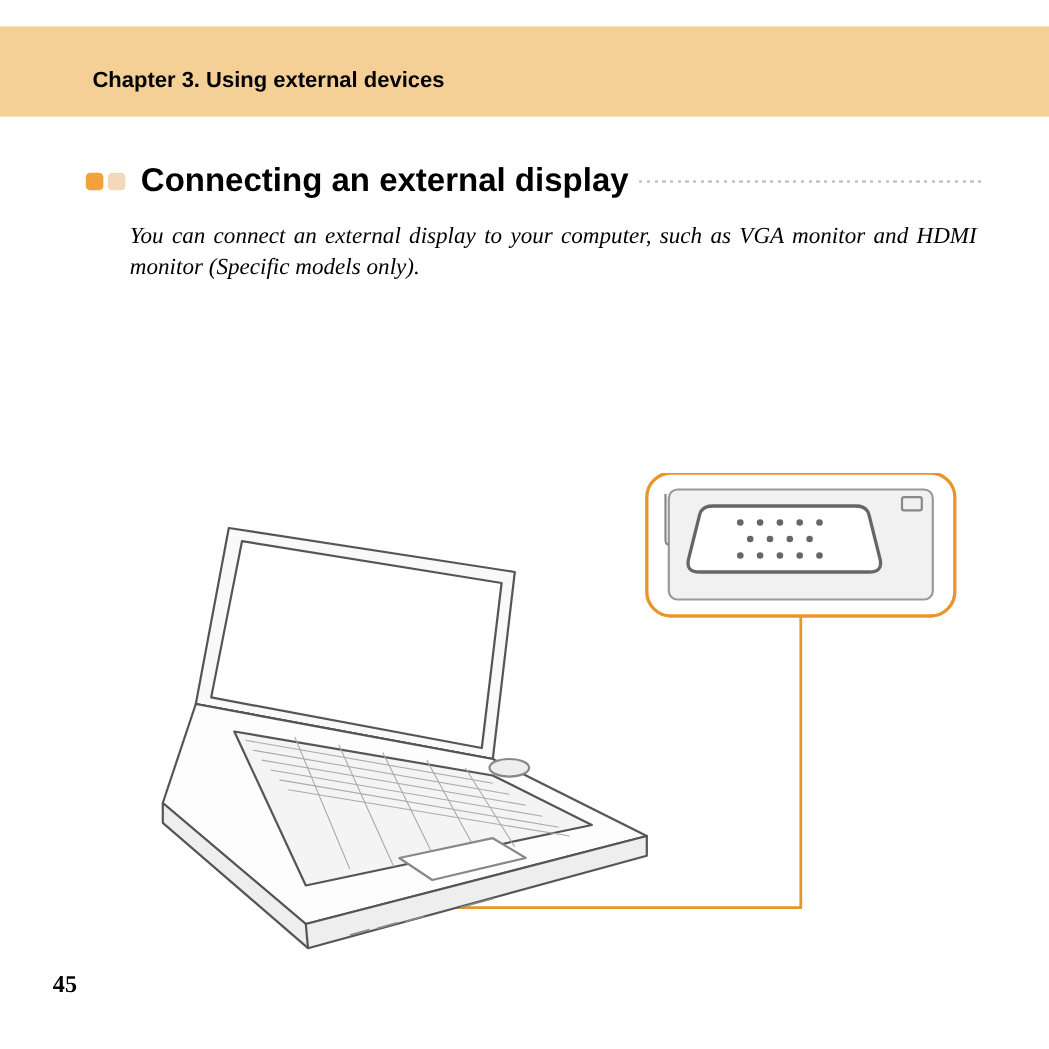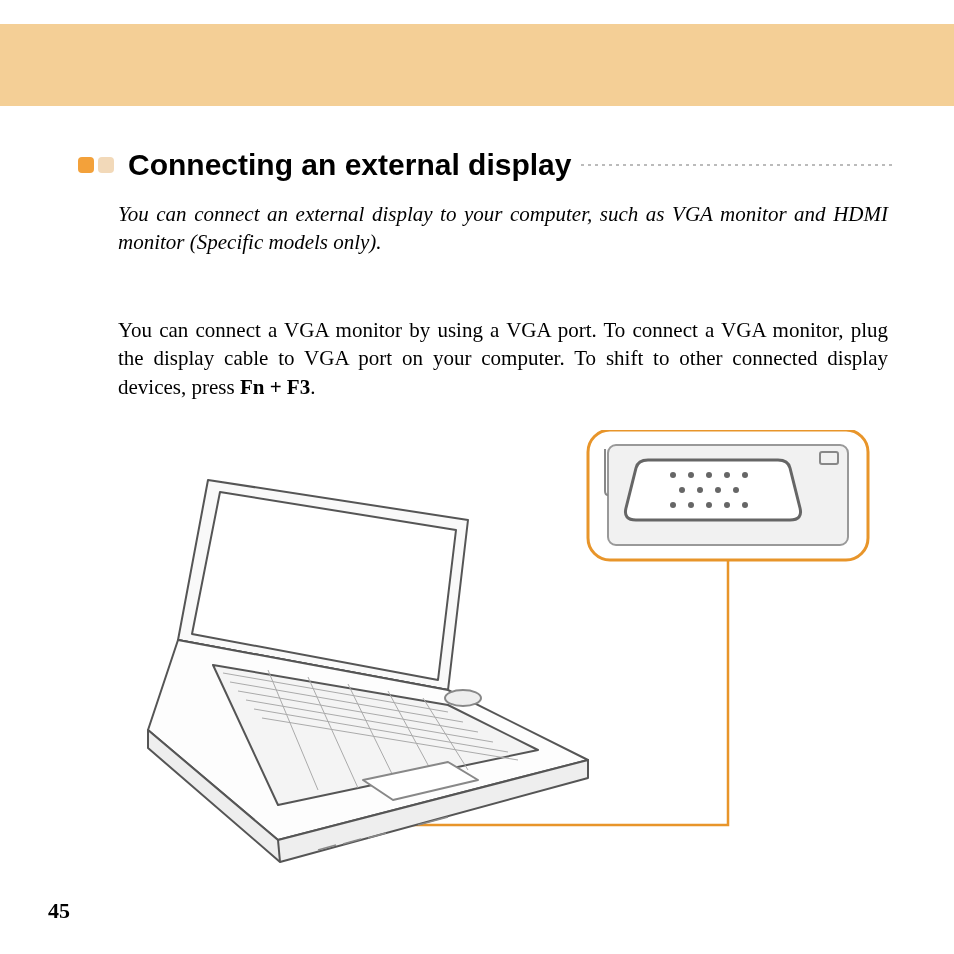--- a/index.html
+++ b/index.html
@@ -13,42 +13,40 @@
   .b2 { background: #f2d9b9; margin-right: 14px; }
   .sect-title { font-family: Arial, Helvetica, sans-serif; font-weight: bold; font-size: 30px; color: #000; white-space: nowrap; }
   .dash-fill { flex: 1; height: 2px; margin-left: 10px; background: repeating-linear-gradient(to right, #bbb 0, #bbb 3px, transparent 3px, transparent 7px); }
   .intro { position: absolute; top: 200px; left: 118px; width: 770px; font-size: 21px; line-height: 1.35; text-align: justify; font-family: "Palatino Linotype", "Book Antiqua", Palatino, serif; font-style: italic; }
   .sub-row { position: absolute; top: 283px; left: 88px; display: flex; align-items: center; }
   .sub-bullet { width: 13px; height: 13px; background: #8e8e8e; margin-right: 16px; }
   .sub-title { font-family: Arial, Helvetica, sans-serif; font-weight: bold; font-size: 22px; }
   .body-text { position: absolute; top: 316px; left: 118px; width: 770px; font-size: 21px; line-height: 1.35; text-align: justify; font-family: "Palatino Linotype", "Book Antiqua", Palatino, serif; }
   .body-text .bold { font-weight: bold; }
   .figure { position: absolute; top: 430px; left: 118px; width: 770px; height: 440px; }
-  .page-number { position: absolute; bottom: 30px; left: 48px; font-weight: bold; font-size: 22px; font-family: "Palatino Linotype", Palatino, serif; }
+  .page-number { position: absolute; bottom: 46px; left: 48px; font-weight: bold; font-size: 22px; font-family: "Palatino Linotype", Palatino, serif; }
   svg { display: block; }
 </style>
 </head>
 <body>
 <div class="page">
 
   <div class="header-band"></div>
+  <div class="chapter">Chapter 3. Using external devices</div>
 
   <div class="sect-row">
     <span class="bullet b1"></span>
     <span class="bullet b2"></span>
     <span class="sect-title">Connecting an external display</span>
     <span class="dash-fill"></span>
   </div>
 
   <div class="intro">You can connect an external display to your computer, such as VGA monitor and HDMI monitor (Specific models only).</div>
 
 
-  <div class="body-text">
-    <span>You can connect a VGA monitor by using a VGA port. To connect a VGA monitor, plug the display cable to VGA port on your computer. To shift to other connected display devices, press </span><span class="bold">Fn + F3</span><span>.</span>
-  </div>
 
   <div class="figure">
     <svg viewBox="0 0 770 440" width="770" height="440">
 
       <g>
         <rect x="470" y="0" width="280" height="130" rx="22" ry="22" fill="#fff" stroke="#e8952a" stroke-width="3"></rect>
         <rect x="490" y="15" width="240" height="100" rx="8" fill="#f1f1f1" stroke="#999" stroke-width="2"></rect>
 
         <rect x="702" y="22" width="18" height="12" rx="2" fill="none" stroke="#888" stroke-width="2"></rect>
         <path d="M 490 65 q -3 0 -3 -4 v -42" fill="none" stroke="#888" stroke-width="2"></path>

